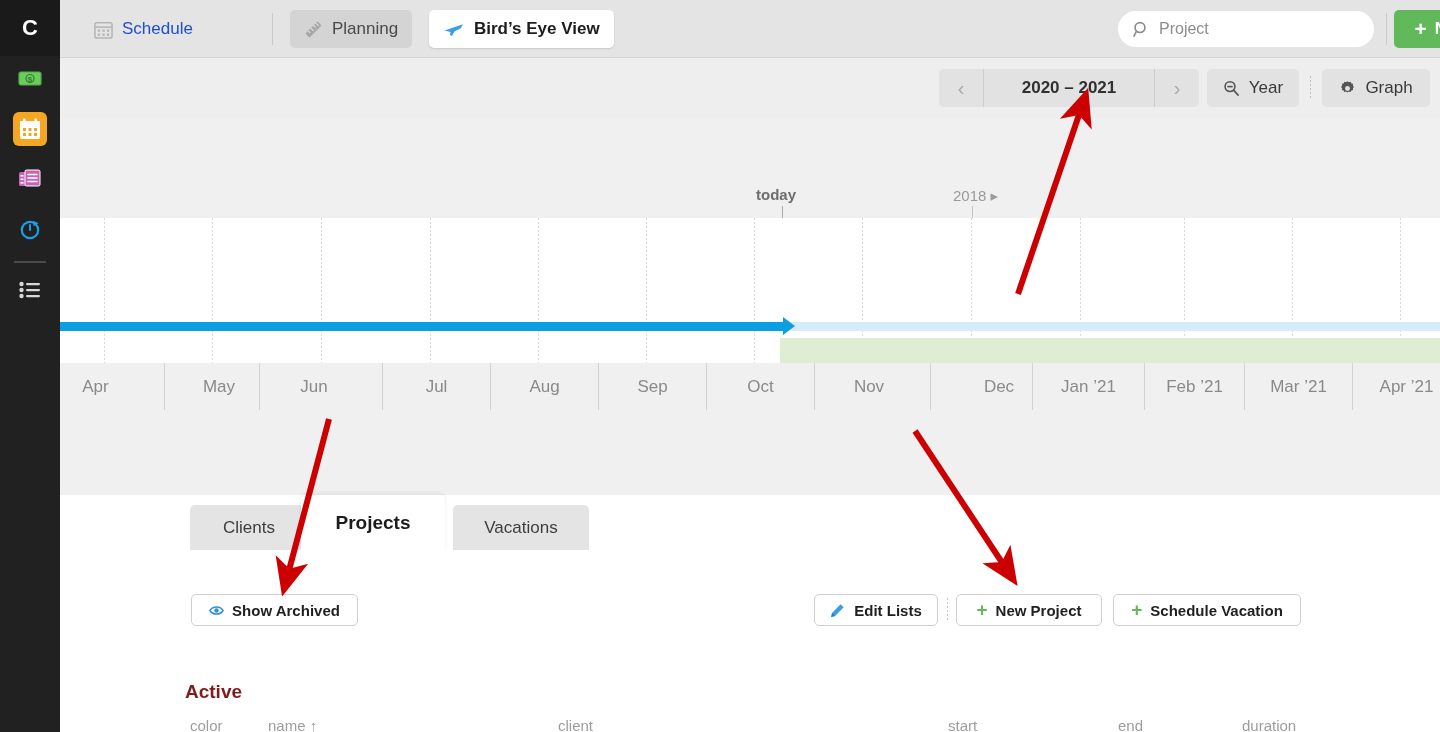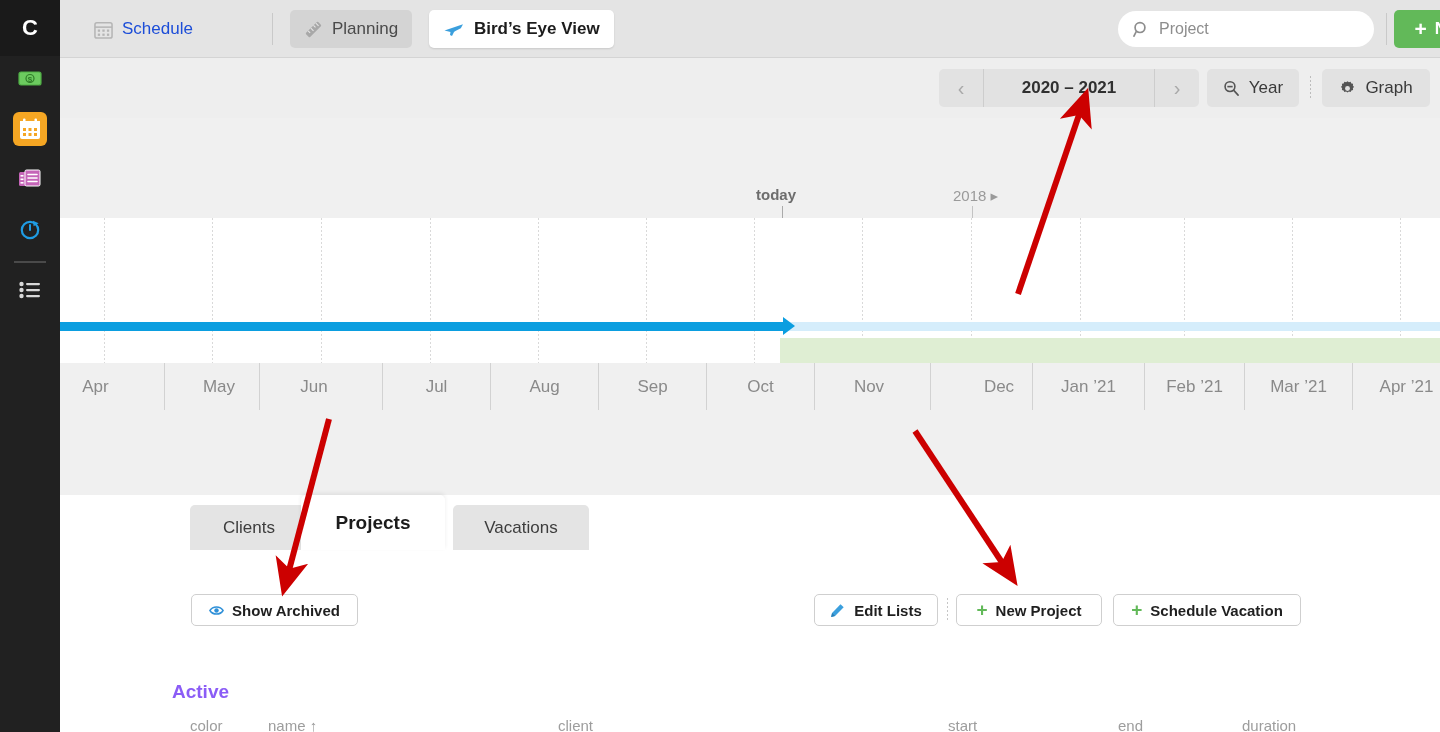--- a/index.html
+++ b/index.html
@@ -236,22 +236,22 @@
   .p-archived { left: 131px; top: 44px; width: 167px; }
   .p-editlists { left: 754px; top: 44px; width: 124px; gap: 9px; }
   .p-dots {
     position: absolute; left: 887px; top: 48px;
     width: 1px; height: 24px;
     background: repeating-linear-gradient(to bottom,#c6c6c6 0 2px,transparent 2px 4px);
   }
   .p-newproject { left: 896px; top: 44px; width: 146px; }
   .p-schedvac { left: 1053px; top: 44px; width: 188px; }
   .section-title {
-    position: absolute; left: 112px; top: 131px;
-    font-size: 19px; font-weight: bold; color: #8b5cf6;
+    position: absolute; left: 125px; top: 131px;
+    font-size: 19px; font-weight: bold; color: #7f1d1d;
   }
   .col-head {
     position: absolute; top: 167px;
     font-size: 15px; color: #9d9d9d;
   }
 
   
   .annot { position: absolute; left: 0; top: 0; width: 1440px; height: 732px; z-index: 60; pointer-events: none; }
 </style>
 </head>

